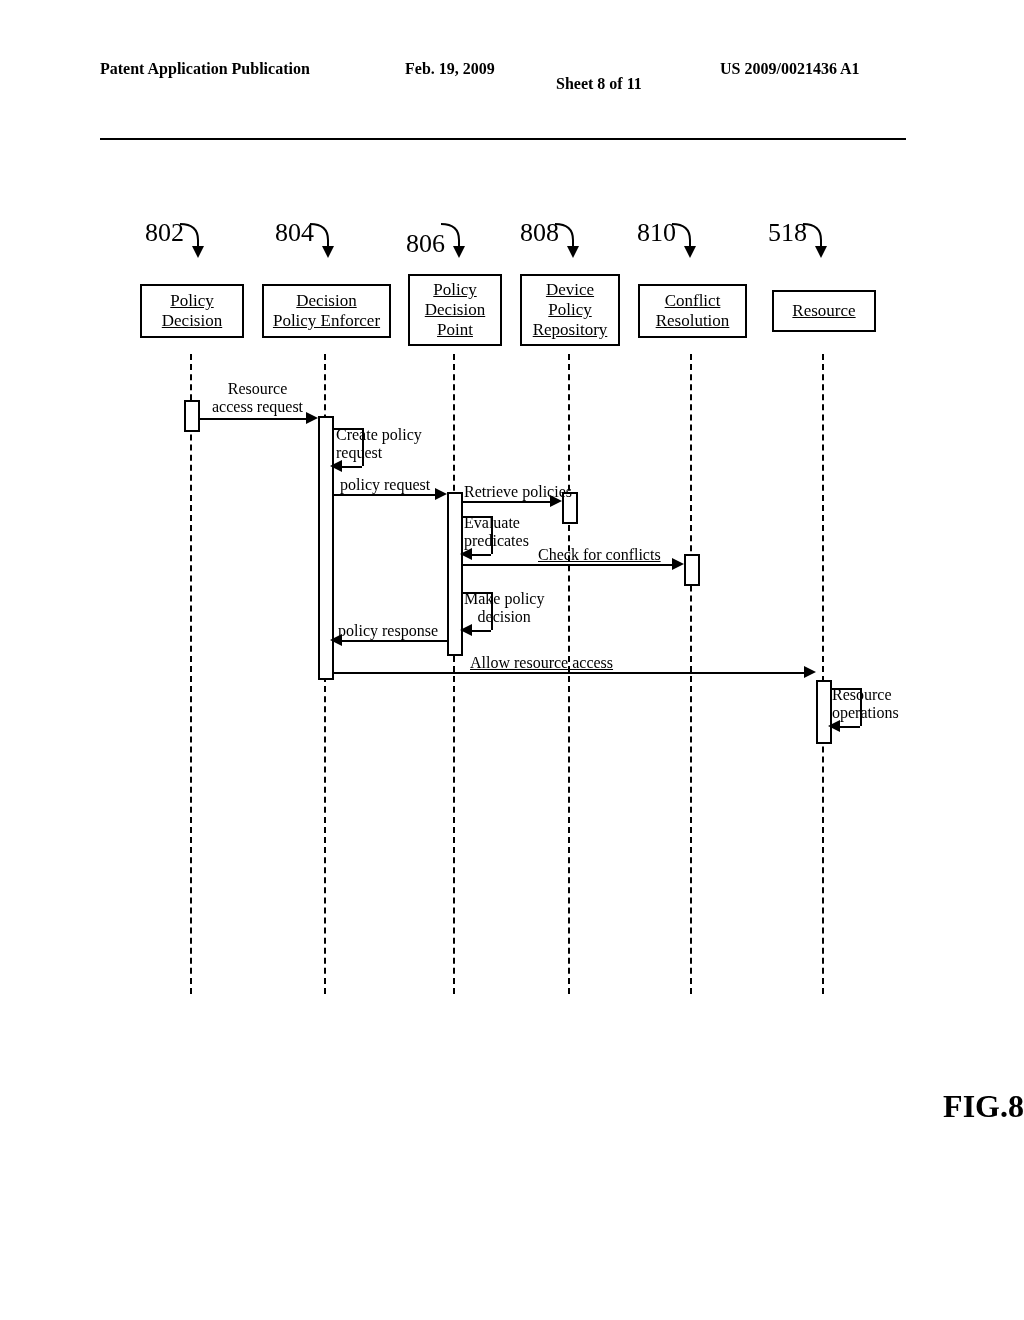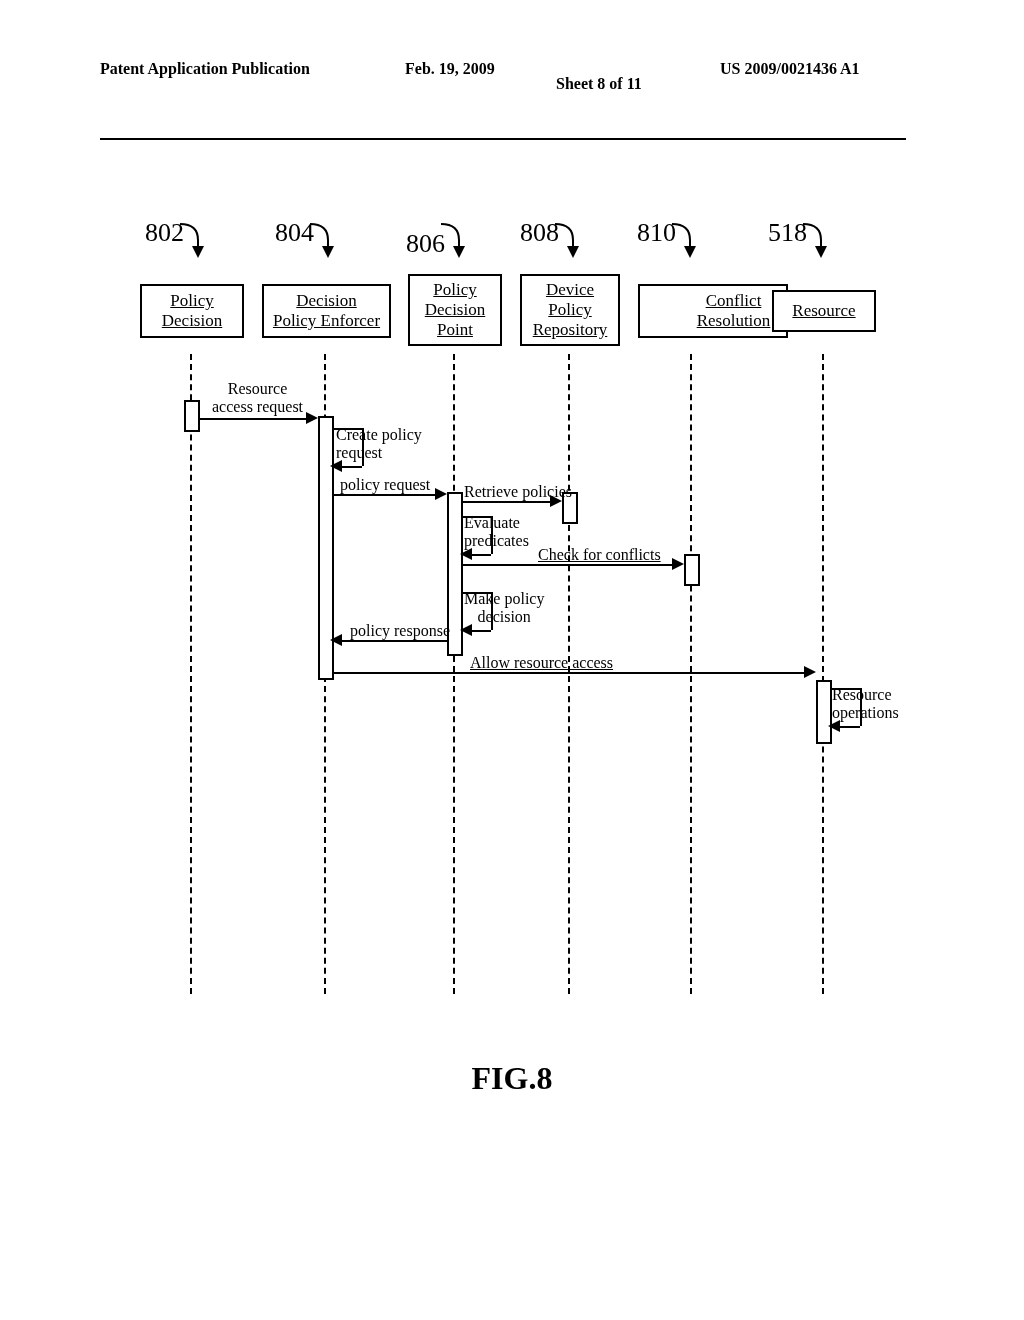--- a/index.html
+++ b/index.html
@@ -124,24 +124,24 @@
     position: absolute;
     border-left: 2px solid #000;
   }
   .selfmsg-horiz {
     position: absolute;
     border-top: 2px solid #000;
   }
 
   .figcap {
     position: absolute;
-    top: 1060px;
+    top: 1088px;
     left: 0;
     width: 1024px;
-    text-align: center;
+    text-align: right;
     font-size: 32px;
     font-weight: bold;
   }
 </style>
 </head>
 <body>
 
 <div class="header">
   <div class="header-left">Patent Application Publication</div>
   <div class="header-mid">Feb. 19, 2009</div>
@@ -199,21 +199,21 @@
   <div class="actor-box" style="left:268px; top:44px; width:90px; height:68px;">
     <span>Policy</span>
     <span>Decision</span>
     <span>Point</span>
   </div>
   <div class="actor-box" style="left:380px; top:44px; width:96px; height:68px;">
     <span>Device</span>
     <span>Policy</span>
     <span>Repository</span>
   </div>
-  <div class="actor-box" style="left:498px; top:54px; width:105px; height:50px;padding-left:41px;">
+  <div class="actor-box" style="left:498px; top:54px; width:105px; height:50px;">
     <span>Conflict</span>
     <span>Resolution</span>
   </div>
   <div class="actor-box" style="left:632px; top:60px; width:100px; height:38px;">
     <span>Resource</span>
   </div>
 
   <div class="lifeline" style="left:50px;"></div>
   <div class="lifeline" style="left:184px;"></div>
   <div class="lifeline" style="left:313px;"></div>
@@ -267,21 +267,21 @@
 
   <div class="msg-label" style="left:324px; top:360px; text-align:center;">
     <div>Make policy</div>
     <div>decision</div>
   </div>
   <div class="selfmsg-horiz" style="left:321px; top:362px; width:30px;"></div>
   <div class="selfmsg-vert" style="left:351px; top:362px; height:38px;"></div>
   <div class="selfmsg-horiz" style="left:330px; top:400px; width:21px;"></div>
   <div class="arrow-head-l" style="left:320px; top:394px;"></div>
 
-  <div class="msg-label" style="left:198px; top:392px;margin-left:12px;">policy response</div>
+  <div class="msg-label" style="left:198px; top:392px;">policy response</div>
   <div class="arrow-line" style="left:202px; top:410px; width:105px;"></div>
   <div class="arrow-head-l" style="left:190px; top:404px;"></div>
 
   <div class="msg-label ul" style="left:330px; top:424px;">Allow resource access</div>
   <div class="arrow-line" style="left:192px; top:442px; width:472px;"></div>
   <div class="arrow-head-r" style="left:664px; top:436px;"></div>
 
   <div class="msg-label" style="left:692px; top:456px; text-align:left;">
     <div>Resource</div>
     <div>operations</div>

